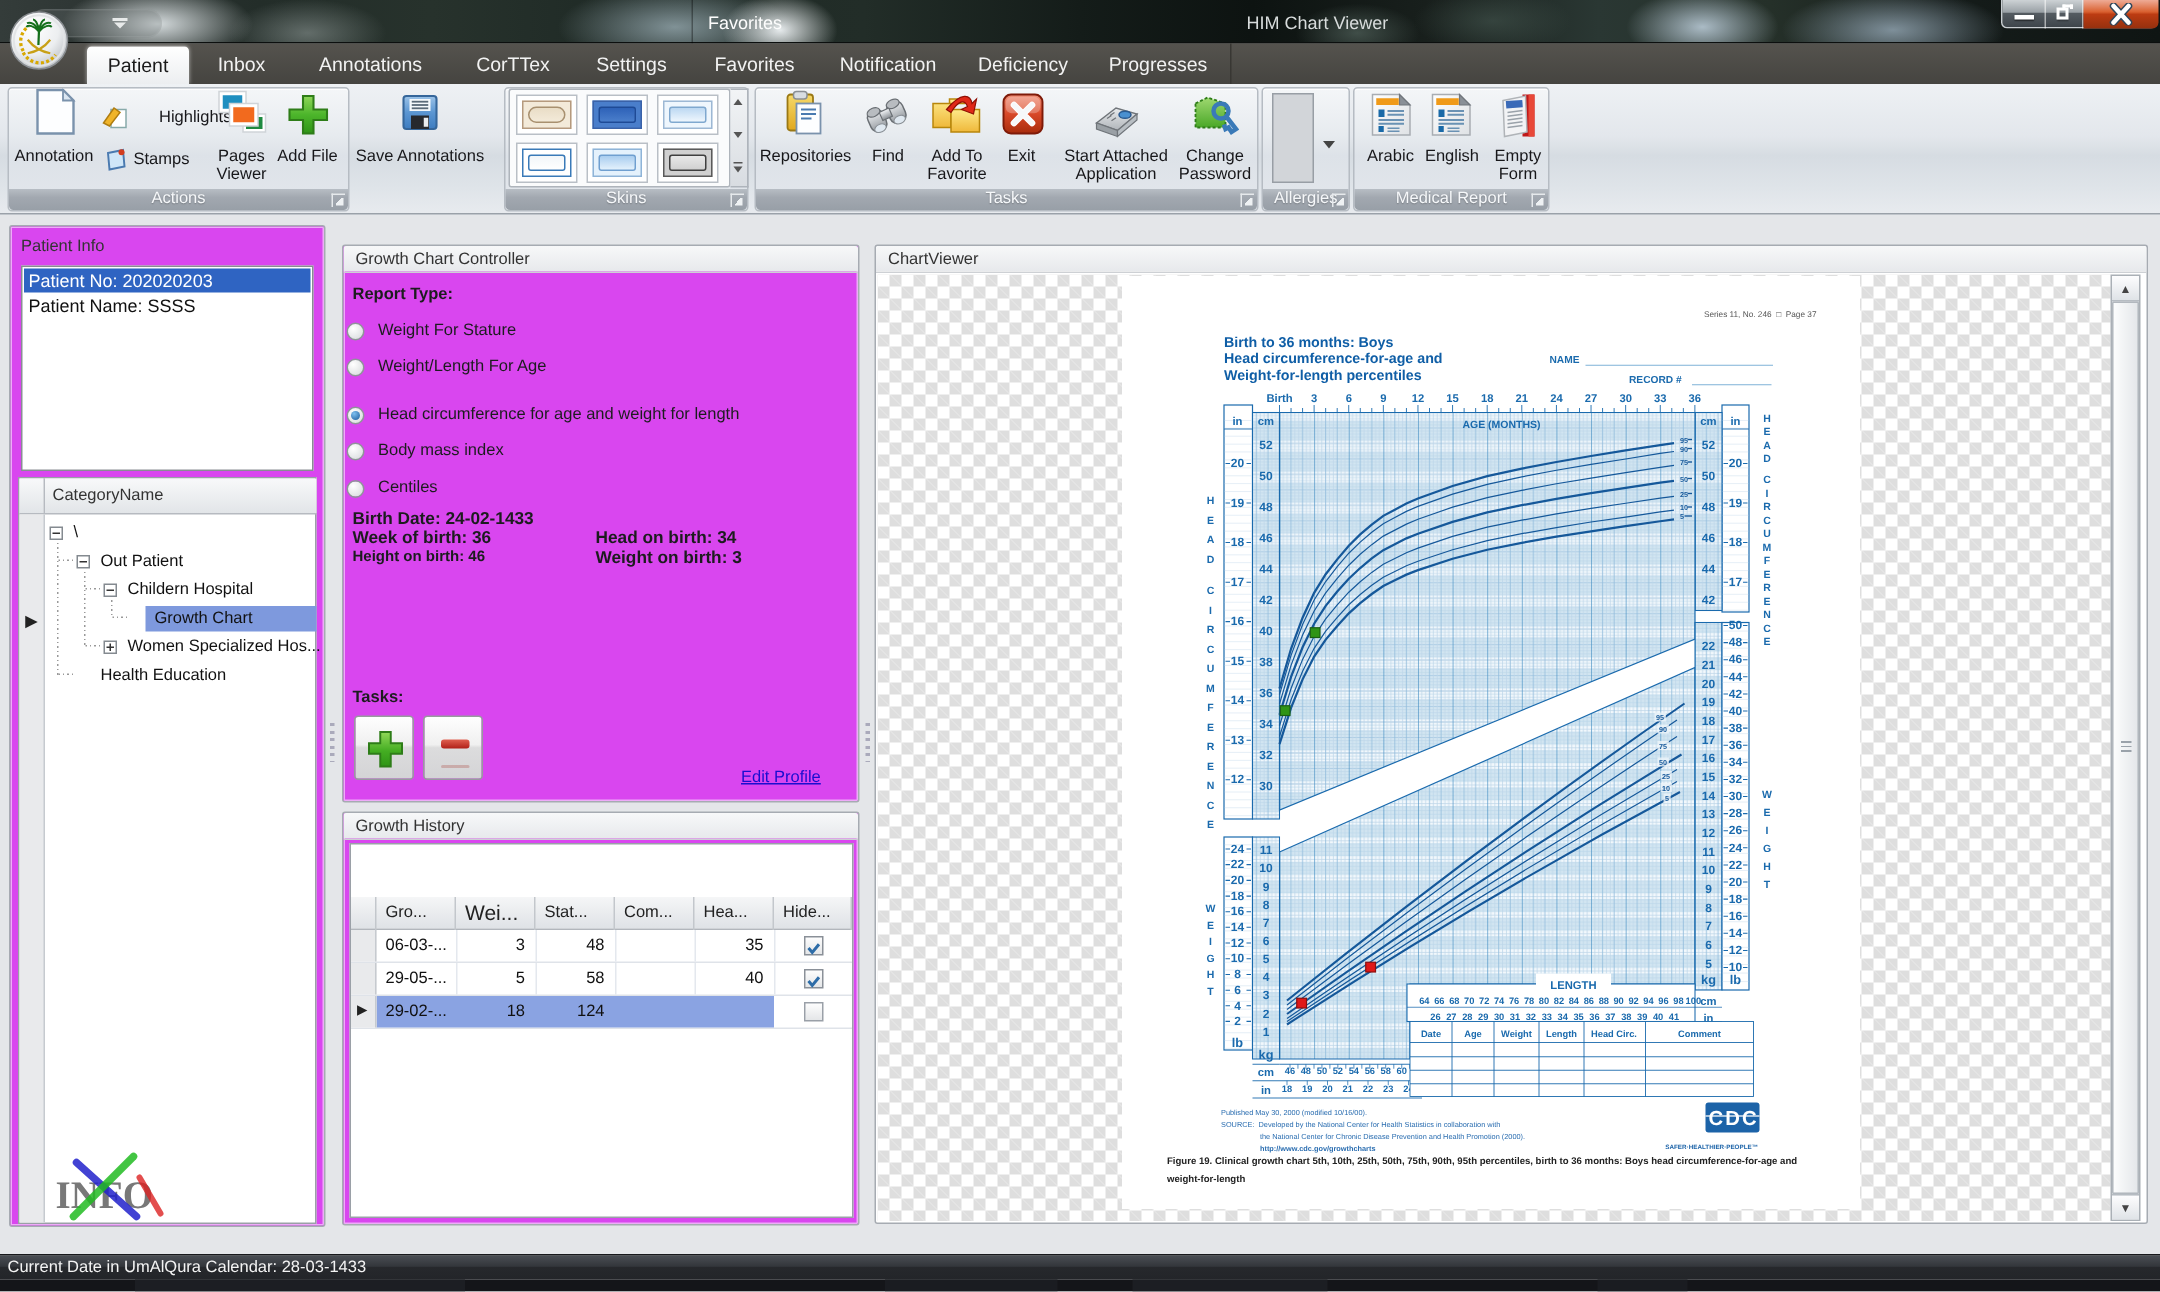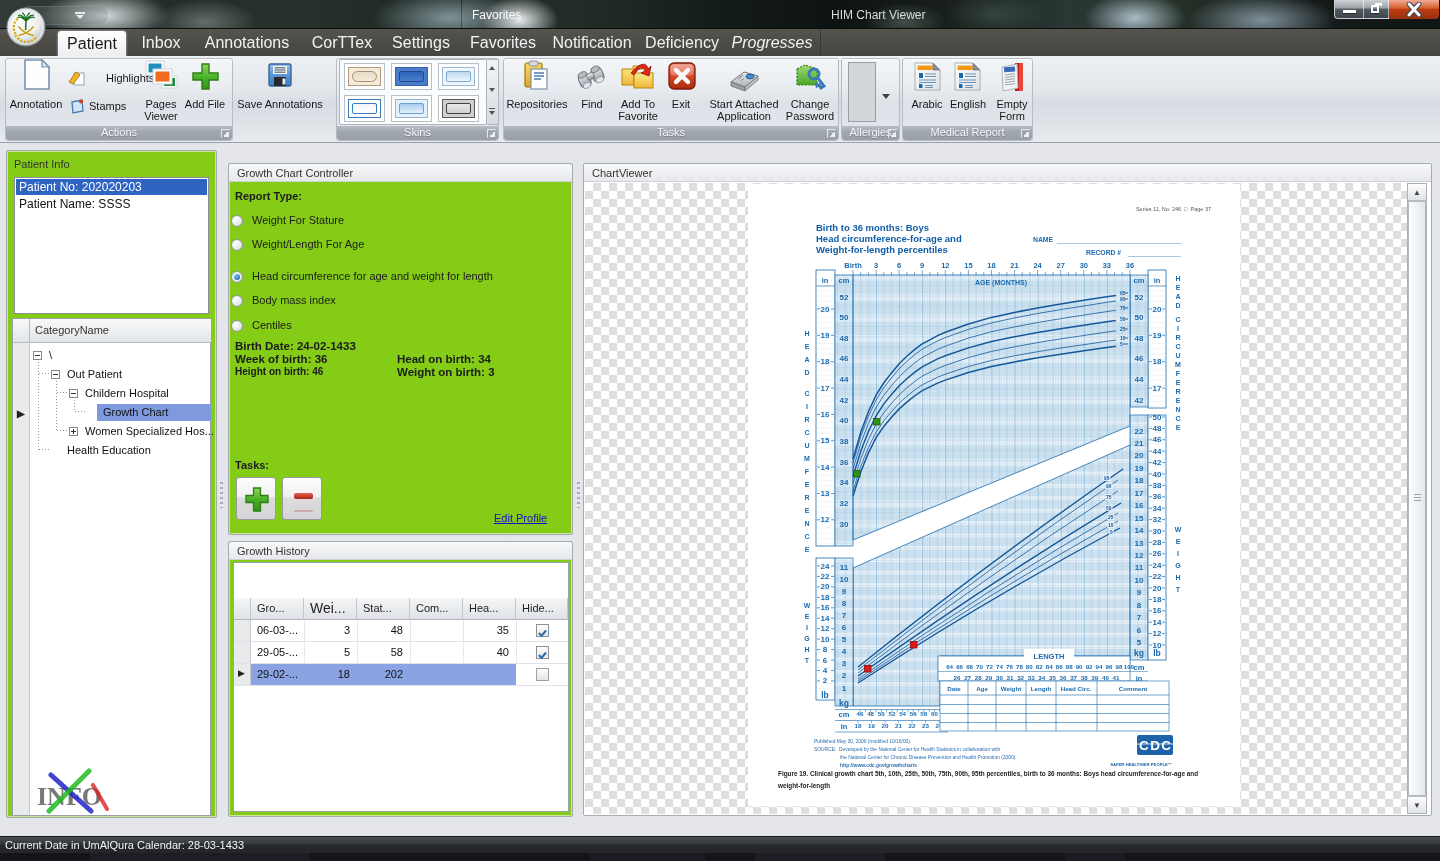--- a/index.html
+++ b/index.html
@@ -1,29 +1,29 @@
 <!DOCTYPE html>
 <html><head><meta charset="utf-8">
 <style>
 *{margin:0;padding:0;box-sizing:border-box}
 body{width:1440px;height:861px;overflow:hidden;font-family:"Liberation Sans",sans-serif;position:relative;background:#e4e6e9}
 .ab{position:absolute}
 .cap{height:18px;line-height:18px;padding-left:8px;font-size:11px;color:#333;
  background:linear-gradient(#f7f8f9,#e7e9ec);border-bottom:1px solid #cdd0d4;border-radius:2px 2px 0 0}
-.panel{border:1px solid #a6abb2;border-radius:2px;background:#84cc16;box-shadow:inset 0 0 0 1px rgba(255,255,255,.55)}
+.panel{border:1px solid #a6abb2;border-radius:2px;background:#d946ef;box-shadow:inset 0 0 0 1px rgba(255,255,255,.55)}
 .rgroup{position:absolute;top:2px;height:83px;border:1px solid #b6bcc3;border-radius:3px;
  background:linear-gradient(#f4f6f8 0%,#e7ebef 38%,#dde2e8 55%,#e3e7ec 100%);box-shadow:inset 0 1px 0 rgba(255,255,255,.8)}
 .rcap{position:absolute;left:0;right:0;bottom:0;height:14px;line-height:13px;text-align:center;
  font-size:11px;color:#f6f8fa;text-shadow:0 1px 1px rgba(0,0,0,.25);
  background:linear-gradient(#b7bdc4,#a2a8b0 40%,#989fa7);border-radius:0 0 3px 3px}
 .lnch{position:absolute;right:2px;bottom:2px;width:9px;height:9px;border:1px solid #e6e9ec;border-right:none;border-bottom:none}
 .lnch:after{content:"";position:absolute;right:1px;bottom:1px;width:5px;height:5px;background:linear-gradient(135deg,transparent 40%,#eef1f3 40%)}
 .blbl{position:absolute;width:90px;text-align:center;font-size:11px;color:#17171a;line-height:12px}
 .slbl{position:absolute;font-size:11px;color:#17171a}
-.tab{position:absolute;top:29px;height:27px;line-height:27px;font-size:16px;color:#f2f2f2;text-align:center}
+.tab{position:absolute;top:29px;height:27px;line-height:27px;font-size:13px;color:#f2f2f2;text-align:center}
 .radio{position:absolute;width:12px;height:12px;border-radius:50%;border:1px solid #8f9499;background:radial-gradient(circle at 35% 30%,#fff,#d5d8da)}
 .rlbl{position:absolute;font-size:11px;color:#1c1c1e}
 .b11{font-weight:bold;font-size:11px;color:#1c1c1e;position:absolute}
 </style></head><body>
 
 <div class="ab" style="left:0;top:0;width:1440px;height:29px;background:
  radial-gradient(85px 34px at 105px 16px,rgba(222,228,230,.95),rgba(222,228,230,0) 75%),
  radial-gradient(70px 30px at 205px 22px,rgba(150,160,158,.55),rgba(150,160,158,0) 75%),
  radial-gradient(48px 30px at 520px 20px,rgba(240,244,246,.95),rgba(240,244,246,0) 80%),
  radial-gradient(100px 36px at 450px 18px,rgba(170,190,198,.7),rgba(170,190,198,0) 78%),
@@ -57,21 +57,21 @@
 <div class="ab" style="left:0;top:29px;width:1440px;height:27px;background:linear-gradient(#55534e,#454440)"></div>
 <div class="ab" style="left:820px;top:29px;width:1px;height:27px;background:#383733"></div>
 <div class="tab" style="left:58px;width:68px;background:linear-gradient(#fff,#eceef0);color:#1a1a1a;border-radius:3px 3px 0 0;top:31px;height:25px;line-height:25px;box-shadow:0 0 3px rgba(255,255,255,.6)">Patient</div>
 <div class="tab" style="left:101px;width:120px;">Inbox</div>
 <div class="tab" style="left:187px;width:120px;">Annotations</div>
 <div class="tab" style="left:282px;width:120px;">CorTTex</div>
 <div class="tab" style="left:361px;width:120px;">Settings</div>
 <div class="tab" style="left:443px;width:120px;">Favorites</div>
 <div class="tab" style="left:532px;width:120px;">Notification</div>
 <div class="tab" style="left:622px;width:120px;">Deficiency</div>
-<div class="tab" style="left:712px;width:120px;font-style:italic;">Progresses</div>
+<div class="tab" style="left:712px;width:120px;">Progresses</div>
 
 <div class="ab" style="left:0;top:56px;width:1440px;height:87px;background:linear-gradient(#eef1f4 0%,#e3e7ec 40%,#d6dce2 55%,#dfe4e9 80%,#e8ebef 100%)">
 
 <div class="rgroup" style="left:5px;width:228px">
       <div class="rcap">Actions<span class="lnch"></span></div>
     </div>
 <div class="rgroup" style="left:336px;width:163px">
       <div class="rcap">Skins<span class="lnch"></span></div>
     </div>
 <div class="rgroup" style="left:503px;width:336px">
@@ -452,21 +452,21 @@
 <div class="ab" style="left:302px;top:4px;width:13px;height:13px;background:linear-gradient(#fdfdfd,#e4e6e8);border:1px solid #8a9098"><svg width="11" height="11" viewBox="0 0 11 11">
           <path d="M2 5 L4.5 8 L9 2.5" fill="none" stroke="#2e6da8" stroke-width="2"></path>
         </svg></div>
 </div>
 <div class="ab" style="left:0;top:101px;width:334px;height:22px;border-bottom:1px solid #dfe3e9;background:#fff">
 <div class="ab" style="left:17px;top:0;width:265px;height:21px;background:#8aa3e2"></div>
 <div class="ab" style="left:0;top:0;width:17px;height:21px;background:#e9eaec;border-right:1px solid #c6cacf"></div>
 <div class="ab" style="left:4px;top:4px;color:#222;font-size:9px">▶</div>
 <div class="ab" style="left:23px;top:4px;font-size:11px;color:#111">29-02-...</div>
 <div class="ab" style="left:70px;top:4px;width:46px;text-align:right;font-size:11px;color:#111">18</div>
-<div class="ab" style="left:123px;top:4px;width:46px;text-align:right;font-size:11px;color:#111">202</div>
+<div class="ab" style="left:123px;top:4px;width:46px;text-align:right;font-size:11px;color:#111">124</div>
 <div class="ab" style="left:176px;top:4px;width:46px;text-align:right;font-size:11px;color:#111"></div>
 <div class="ab" style="left:229px;top:4px;width:46px;text-align:right;font-size:11px;color:#111"></div>
 <div class="ab" style="left:302px;top:4px;width:13px;height:13px;background:linear-gradient(#fdfdfd,#e4e6e8);border:1px solid #9aa0a8"></div>
 </div>
 </div>
 <div class="ab panel" style="left:583px;top:163px;width:849px;height:653px;background:#fff">
     <div class="cap">ChartViewer</div>
   </div>
 <div class="ab" style="left:585px;top:183px;width:822px;height:631px;background-color:#fff;
 background-image:linear-gradient(45deg,#dedede 25%,transparent 25%,transparent 75%,#dedede 75%),

